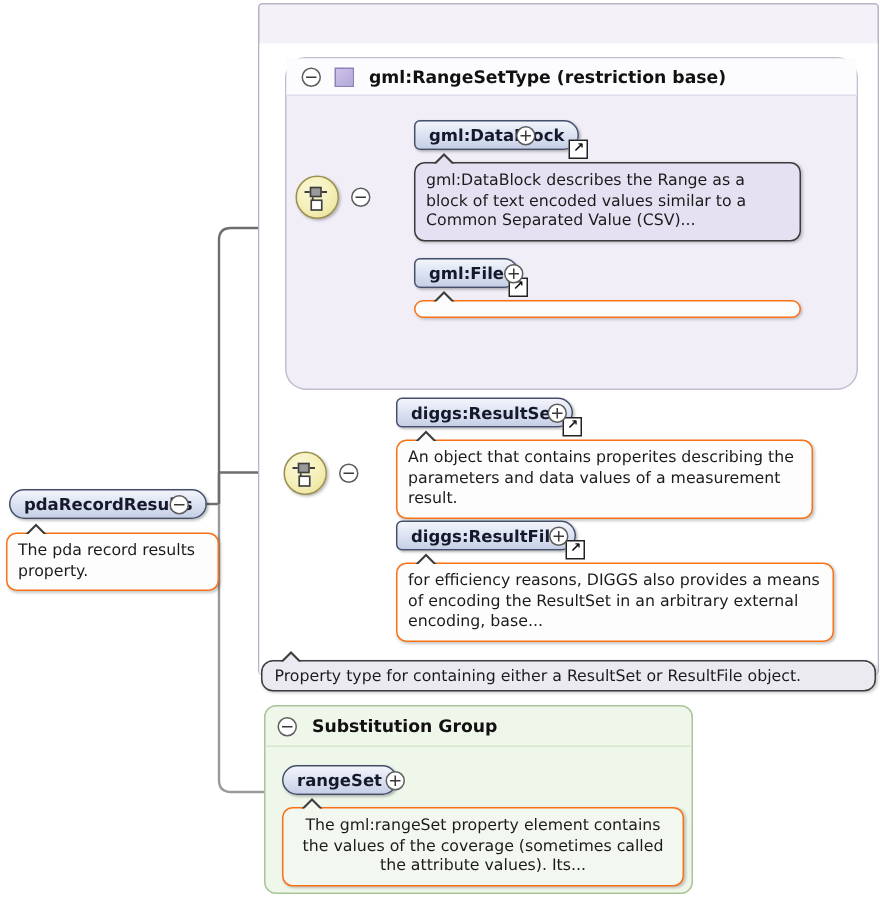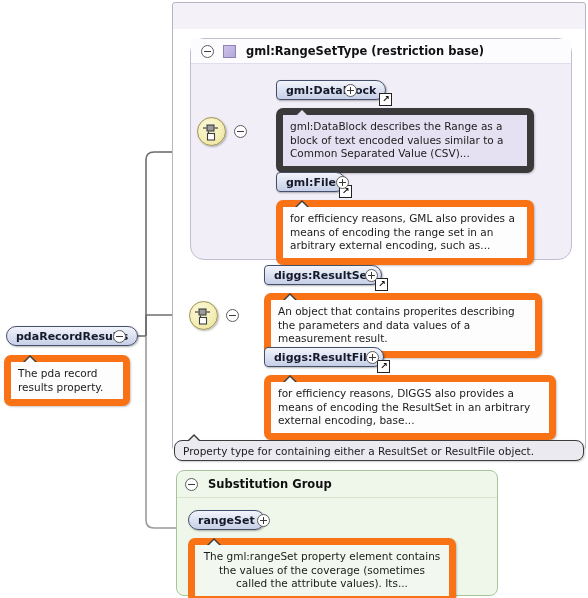--- a/index.html
+++ b/index.html
@@ -131,21 +131,21 @@
   }
 
   
   .node-exp {
     position: absolute;
   }
 
   
   .tip {
     position: absolute;
-    border: 7px solid #f97316;
+    border: 1px solid #f97316;
     border-radius: 7px;
     padding: 5px 7px 5px 7px;
     font-size: 10.5px;
     line-height: 13.5px;
     color: #1b1b1b;
     box-shadow: 1px 1px 2px rgba(0,0,0,0.22);
   }
   .tip.lav   { background: #e6e1f2; border-color: #3a3a3a; }
   .tip.white { background: #fdfdfd; }
   .tip.green { background: #f2f8ef; }
@@ -190,21 +190,21 @@
     padding-left: 8px;
     font-size: 10.5px;
     color: #1b1b1b;
     box-shadow: 1px 1px 2px rgba(0,0,0,0.2);
   }
 
   
   .subst-box {
     position: absolute;
     left: 176px; top: 470px;
-    width: 322px; height: 126px;
+    width: 286px; height: 126px;
     background: #eff6ea;
     border: 1px solid #a9c49a;
     border-radius: 8px;
   }
   .subst-head {
     position: absolute; left: 0; top: 0;
     width: 100%; height: 27px;
     display: flex; align-items: center;
     padding-left: 8px;
     border-bottom: 1px solid #d6e6cd;
@@ -291,21 +291,20 @@
 
   <div class="node ref" style="left:276px; top:172px;">
     <span class="lbl">gml:File</span>
     <span class="refbadge">↗</span>
   </div>
   <span class="exp plus node-exp" style="left:336px; top:176px;"></span>
 
   <div class="tip white" style="left:276px; top:200px; width:258px;">
     <span class="notch-tri"></span>
     <span class="notch-fill"></span>
-    <span>for efficiency reasons, GML also provides a means of encoding the range set in an arbitrary external encoding, such as...</span>
   </div>
 
   <div class="compositor" style="left:189px; top:301px;">
     <svg width="27" height="27" viewBox="0 0 27 27">
       <g stroke="#3f3f3f" stroke-width="1.2" fill="none">
         <path d="M5 10 L8.5 10"></path>
         <path d="M16.5 10 L20 10"></path>
         <path d="M10.5 13.5 L10.5 18.5"></path>
         <path d="M10.5 18.5 L13 18.5"></path>
       </g>
@@ -361,19 +360,19 @@
     <span class="notch-tri"></span>
     <span class="notch-fill"></span>
     <span>The gml:rangeSet property element contains the values of the coverage (sometimes called the attribute values). Its...</span>
   </div>
 
   <div class="node pill" style="left:6px; top:326px;">
     <span class="lbl">pdaRecordResults</span>
   </div>
   <span class="exp node-exp" style="left:113px; top:330px;"></span>
 
-  <div class="tip white" style="left:4px; top:355px; width:126px;">
+  <div class="tip white" style="left:4px; top:355px; width:142px;">
     <span class="notch-tri"></span>
     <span class="notch-fill"></span>
     <span>The pda record results property.</span>
   </div>
 
 </div>
 
 </body></html>

